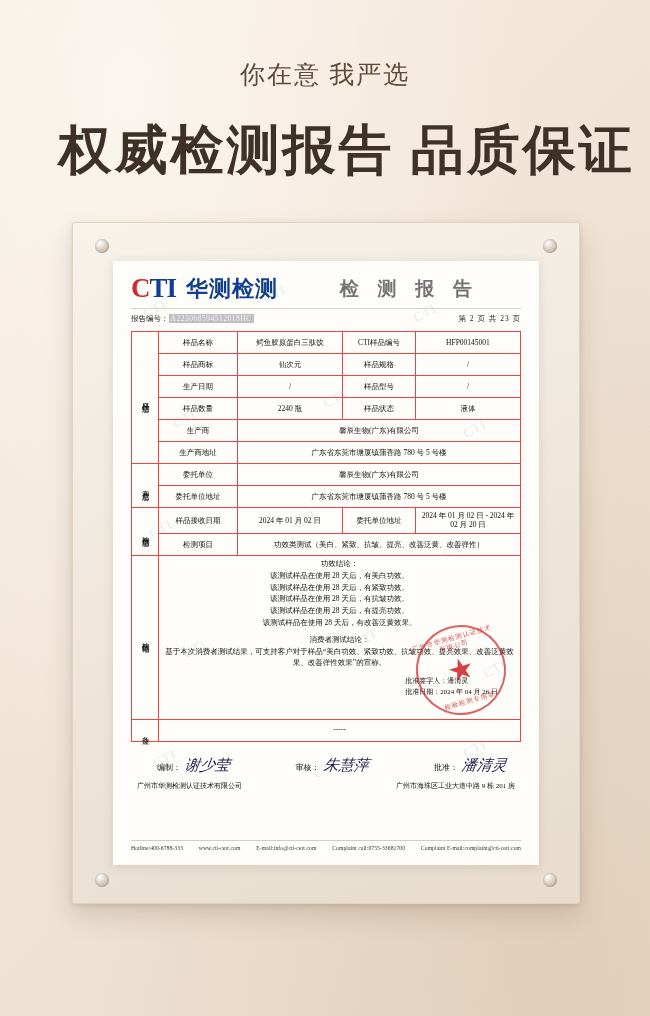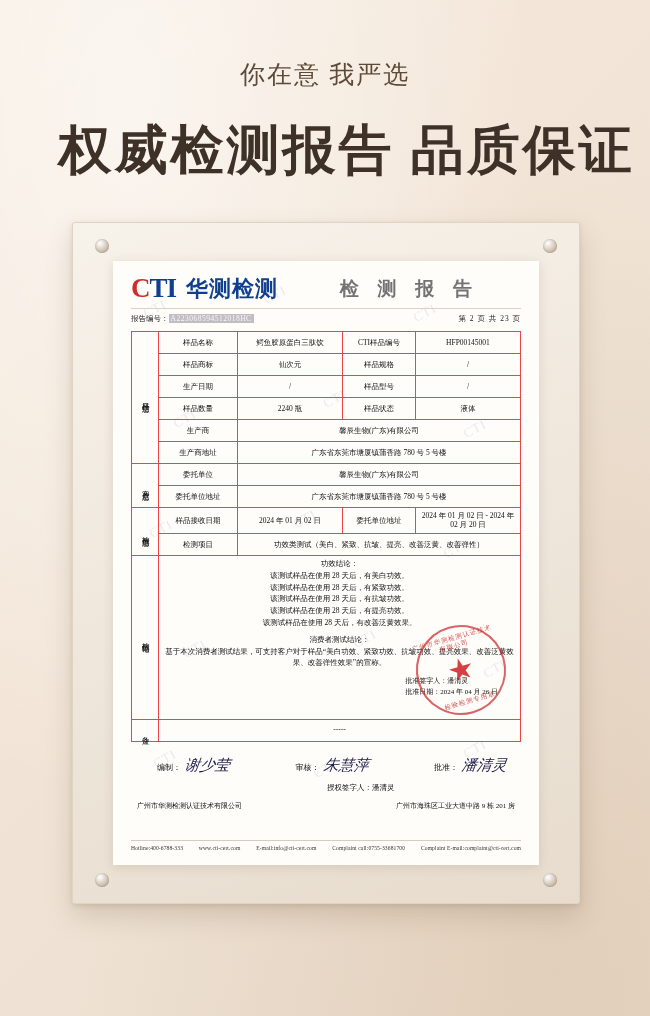--- a/index.html
+++ b/index.html
@@ -444,21 +444,20 @@
         <div class="sig-item">
           <span>审核：</span>
           <span class="hand">朱慧萍</span>
         </div>
         <div class="sig-item">
           <span>批准：</span>
           <span class="hand">潘清灵</span>
         </div>
       </div>
 
-      <div class="auth-line">授权签字人：潘清灵</div>
 
       <div class="companies">
         <span>广州市华测检测认证技术有限公司</span>
         <span>广州市海珠区工业大道中路 9 栋 201 房</span>
       </div>
 
       <div class="footer-line">
         <span>Hotline:400-6788-333</span>
         <span>www.cti-cert.com</span>
         <span>E-mail:info@cti-cert.com</span>

